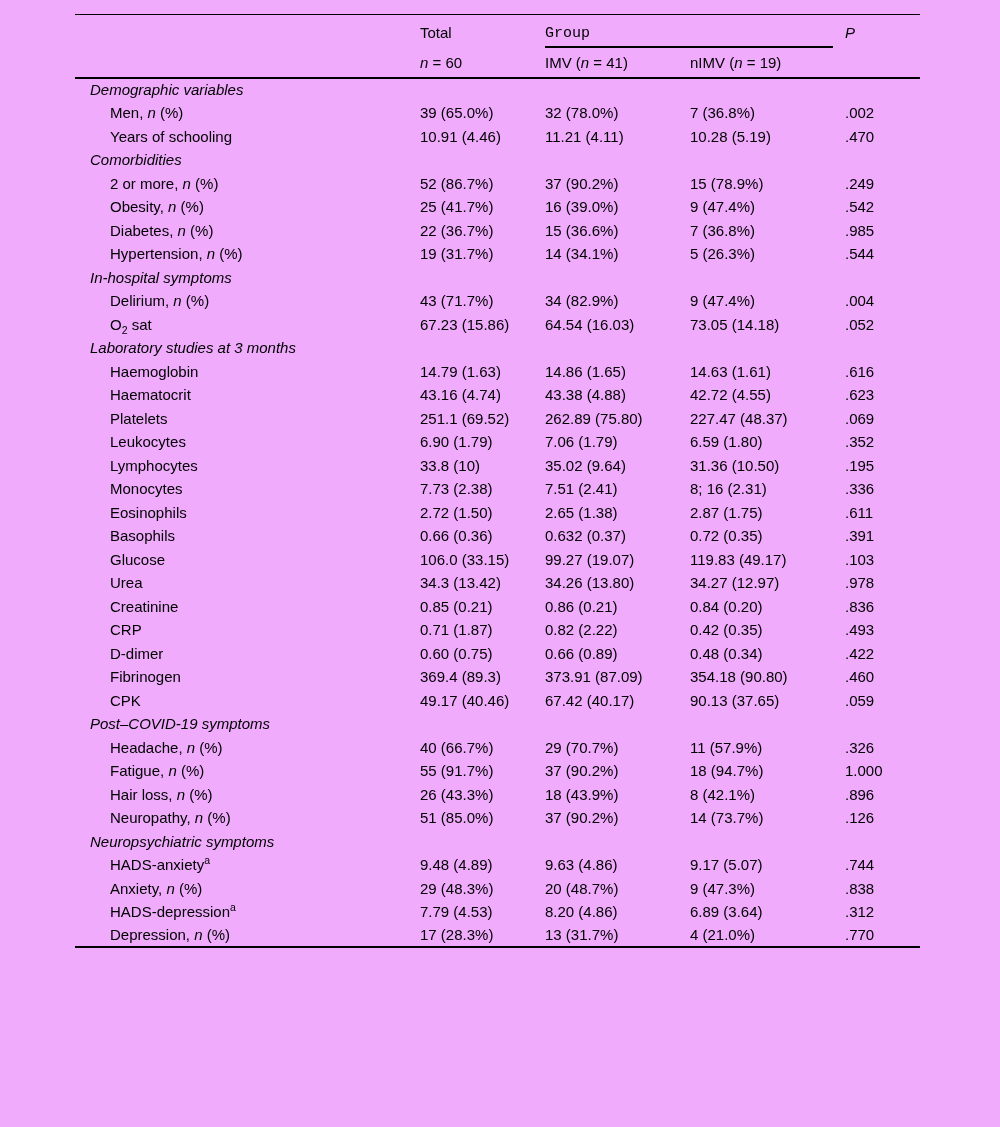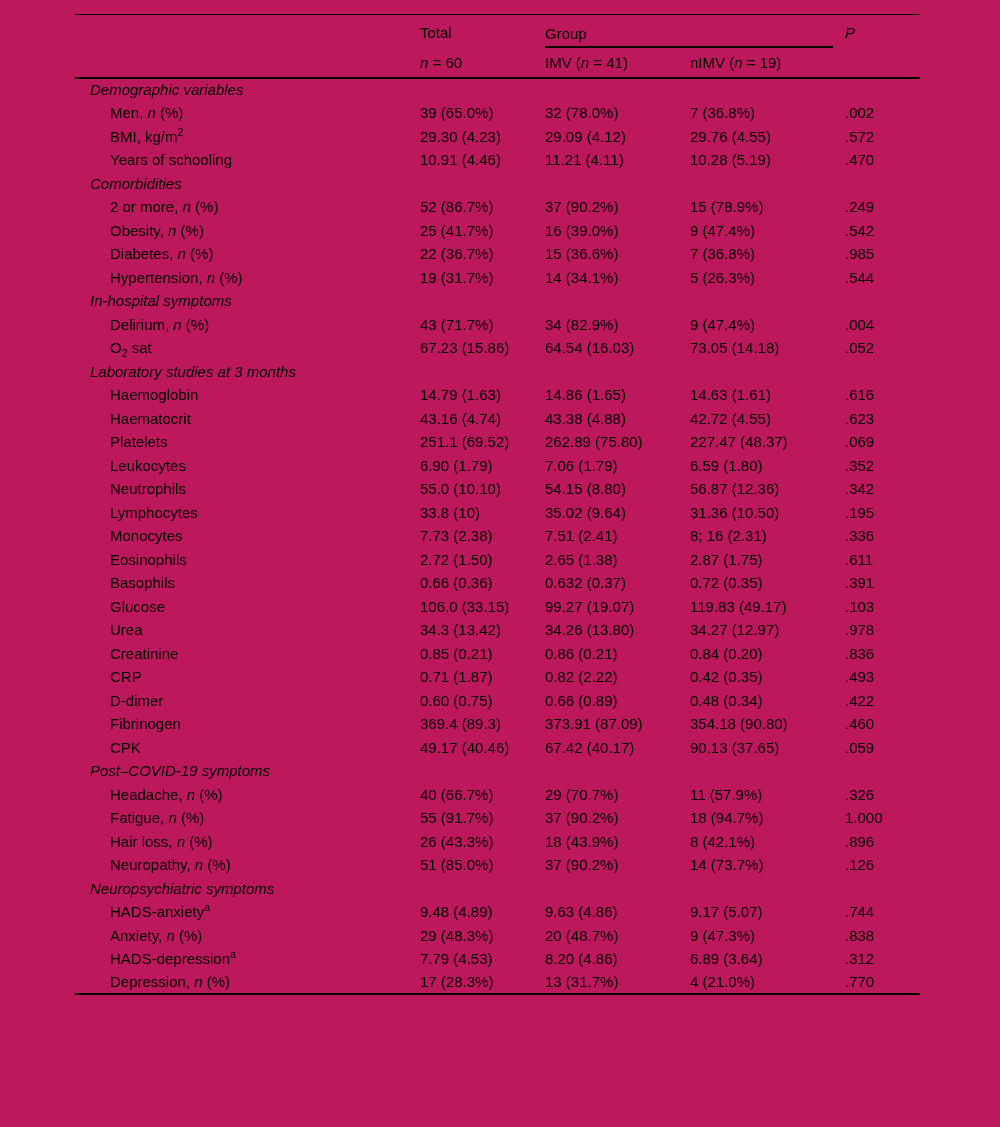--- a/index.html
+++ b/index.html
@@ -4,41 +4,41 @@
 <style>
   * { margin: 0; padding: 0; box-sizing: border-box; }
   html, body { background: #ffffff; }
   body {
     width: 1000px; height: 1127px;
     position: relative;
     font-family: "Liberation Sans", sans-serif;
     color: #000000;
     -webkit-font-smoothing: antialiased;
   }
-  .sheet { position: absolute; inset: 0; background: #be185d; padding-left: 28px; }
+  .sheet { position: absolute; inset: 0; background: #f0abfc; padding-left: 28px; }
 
   table.clinical-table {
     position: absolute;
     left: 75px; top: 14px;
     width: 845px;
     border-collapse: collapse;
     table-layout: fixed;
     font-size: 15px;
     border-top: 1.5px solid #000;
     border-bottom: 2px solid #000;
   }
   col.c-label { width: 345px; }
   col.c-total { width: 125px; }
   col.c-imv   { width: 145px; }
   col.c-nimv  { width: 155px; }
   col.c-p     { width: 75px;  }
 
   thead td { padding: 0; }
   tr.hrow1 td { height: 33px; vertical-align: bottom; padding-bottom: 7px; }
-  tr.hrow1 td.group-cell { padding-bottom: 0; }
+  tr.hrow1 td.group-cell { padding-bottom: 0; font-family: Liberation Mono, monospace; }
   .group-inner {
     width: 288px;
     border-bottom: 2.5px solid #000;
     padding-bottom: 4px;
   }
   tr.hrow2 td {
     height: 30px; vertical-align: bottom; padding-bottom: 6px;
     border-bottom: 2.5px solid #000;
   }
 
@@ -91,27 +91,20 @@
           <td colspan="5" class="section-title">Demographic variables</td>
         </tr>
         <tr>
           <td class="label-cell">Men, <i>n</i> (%)</td>
           <td class="value-cell">39 (65.0%)</td>
           <td class="value-cell">32 (78.0%)</td>
           <td class="value-cell">7 (36.8%)</td>
           <td class="value-cell">.002</td>
         </tr>
         <tr>
-          <td class="label-cell">BMI, kg/m<sup>2</sup></td>
-          <td class="value-cell">29.30 (4.23)</td>
-          <td class="value-cell">29.09 (4.12)</td>
-          <td class="value-cell">29.76 (4.55)</td>
-          <td class="value-cell">.572</td>
-        </tr>
-        <tr>
           <td class="label-cell">Years of schooling</td>
           <td class="value-cell">10.91 (4.46)</td>
           <td class="value-cell">11.21 (4.11)</td>
           <td class="value-cell">10.28 (5.19)</td>
           <td class="value-cell">.470</td>
         </tr>
         <tr>
           <td colspan="5" class="section-title">Comorbidities</td>
         </tr>
         <tr>
@@ -184,27 +177,20 @@
           <td class="value-cell">.069</td>
         </tr>
         <tr>
           <td class="label-cell">Leukocytes</td>
           <td class="value-cell">6.90 (1.79)</td>
           <td class="value-cell">7.06 (1.79)</td>
           <td class="value-cell">6.59 (1.80)</td>
           <td class="value-cell">.352</td>
         </tr>
         <tr>
-          <td class="label-cell">Neutrophils</td>
-          <td class="value-cell">55.0 (10.10)</td>
-          <td class="value-cell">54.15 (8.80)</td>
-          <td class="value-cell">56.87 (12.36)</td>
-          <td class="value-cell">.342</td>
-        </tr>
-        <tr>
           <td class="label-cell">Lymphocytes</td>
           <td class="value-cell">33.8 (10)</td>
           <td class="value-cell">35.02 (9.64)</td>
           <td class="value-cell">31.36 (10.50)</td>
           <td class="value-cell">.195</td>
         </tr>
         <tr>
           <td class="label-cell">Monocytes</td>
           <td class="value-cell">7.73 (2.38)</td>
           <td class="value-cell">7.51 (2.41)</td>

